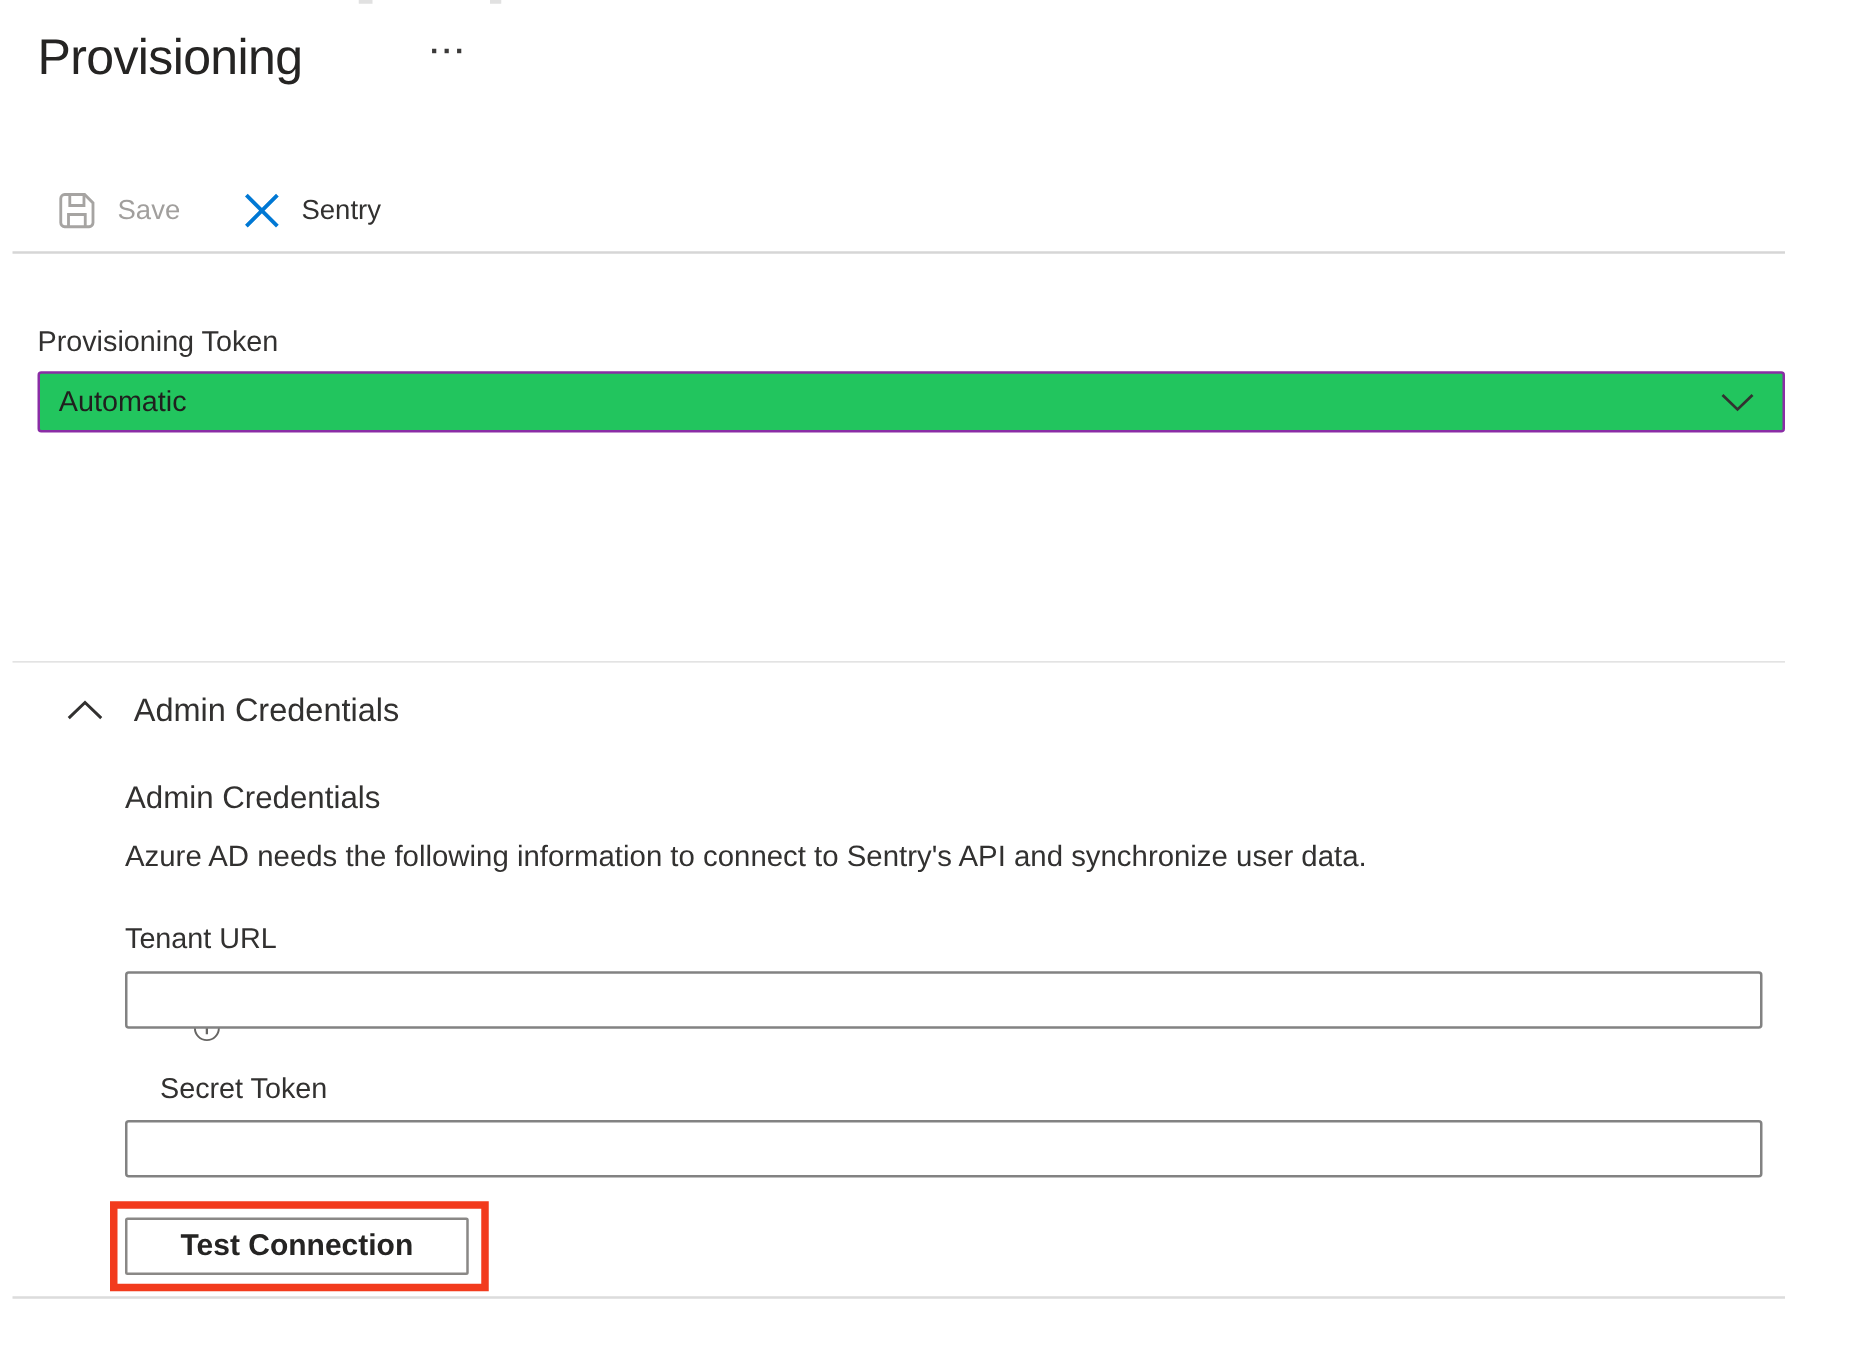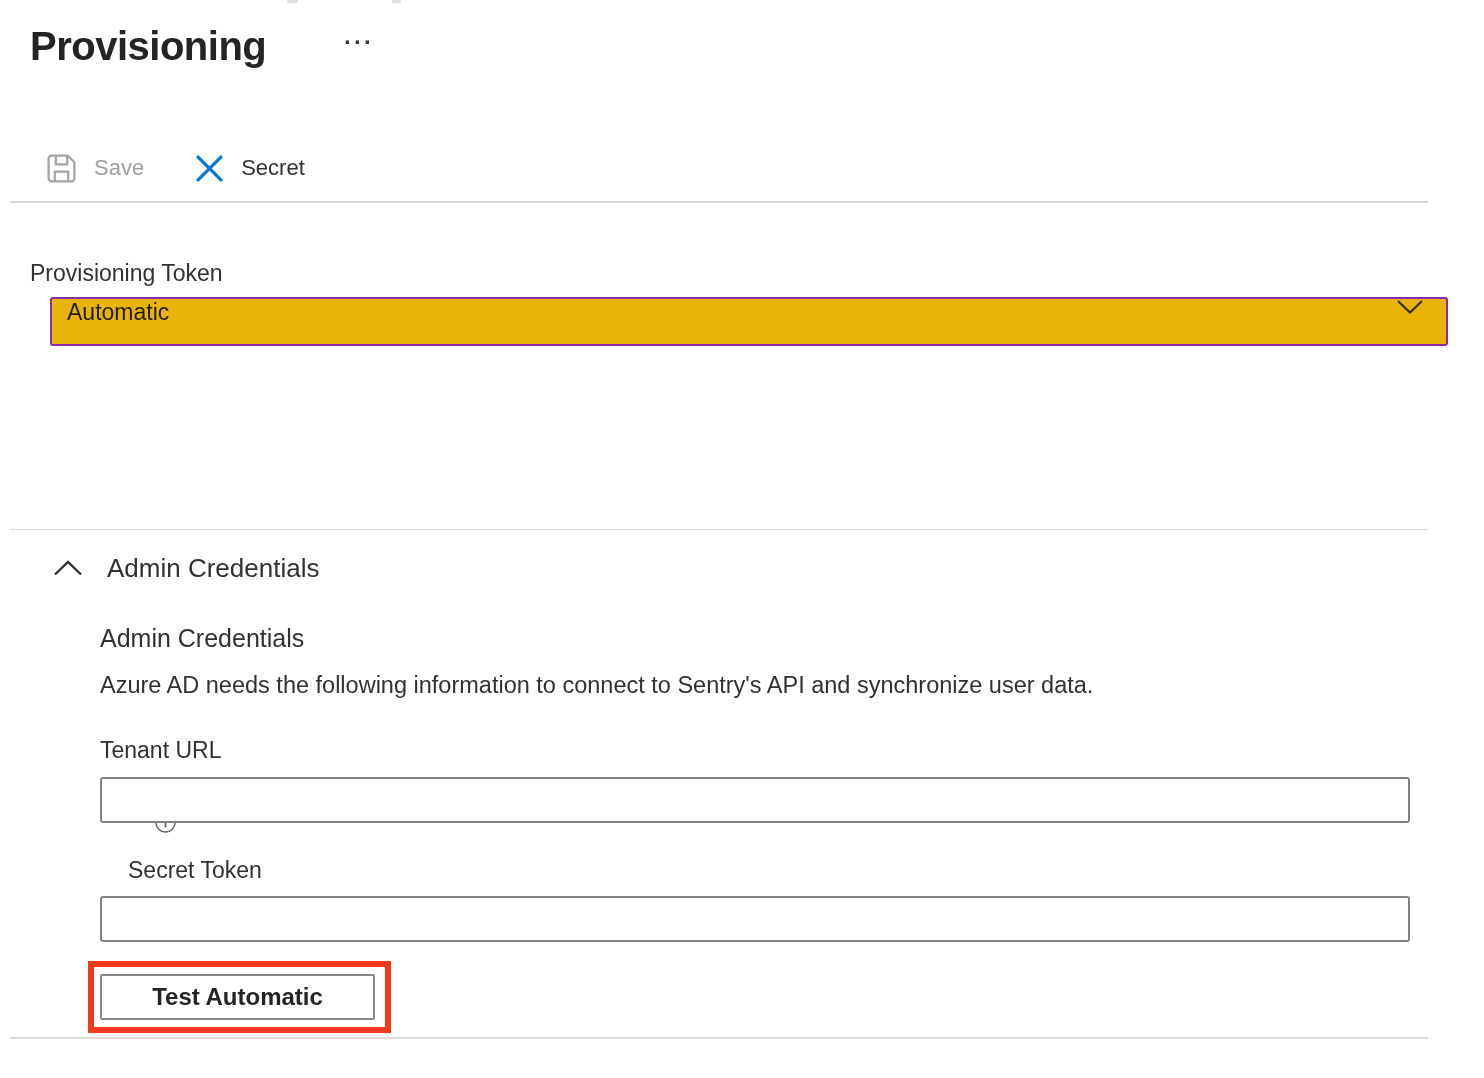--- a/index.html
+++ b/index.html
@@ -15,21 +15,21 @@
     background: #ffffff;
     overflow: hidden;
   }
   
   .remnant { position: absolute; top: 0; height: 3px; background: #c9c9c9; opacity: .55; }
   .remnant.r1 { left: 287px; width: 11px; }
   .remnant.r2 { left: 392px; width: 9px; }
 
   .page-title {
     position: absolute; left: 30px; top: 24px;
-    font-size: 40px; font-weight: 700; color: #252423;
+    font-size: 40px; font-weight: 400; color: #252423;
     letter-spacing: -0.5px;
   }
   .more-btn {
     position: absolute; left: 344px; top: 28px;
     background: none; border: none; cursor: pointer;
     font-size: 24px; font-weight: 700; color: #3b3a39; letter-spacing: 2px;
     font-family: inherit;
   }
 
   .toolbar {
@@ -49,23 +49,23 @@
   .divider.d2 { top: 529px; height: 1px; background: #dadada; }
   .divider.d3 { top: 1037px; height: 2px; background: #dcdcdc; }
 
   .field-label {
     position: absolute; font-size: 23px; color: #323130;
   }
   .pm-label { left: 30px; top: 260px; }
 
   .dropdown {
     position: absolute; left: 30px; top: 297px; width: 1398px; height: 49px;
-    border: 2px solid #8a2da5; border-radius: 3px; background: #eab308;
-    display: flex; justify-content: space-between;
-    padding: 0 22px 0 15px; cursor: pointer; margin-left: 20px;
+    border: 2px solid #8a2da5; border-radius: 3px; background: #22c55e;
+    display: flex; align-items: center; justify-content: space-between;
+    padding: 0 22px 0 15px; cursor: pointer;
   }
   .dropdown .dd-value { font-size: 23px; color: #201f1e; }
 
   .intro-text {
     position: absolute; left: 27px; top: 385px; width: 1300px;
     font-size: 23.5px; line-height: 41px; color: #323130;
   }
 
   .section-header {
     position: absolute; left: 53px; top: 549px; height: 38px;
@@ -139,21 +139,21 @@
       </span>
       <span class="cmd-label">Save</span>
     </button>
 
     <button class="cmd">
       <span>
         <svg width="31" height="31" viewBox="0 0 30 30" fill="none" stroke="#0078d4" stroke-width="3">
           <path d="M3 3 L27 27 M27 3 L3 27"></path>
         </svg>
       </span>
-      <span class="cmd-label">Secret</span>
+      <span class="cmd-label">Sentry</span>
     </button>
   </div>
 
   <div class="divider d1"></div>
 
   <div class="field-label pm-label">Provisioning Token</div>
 
   <div class="dropdown" role="combobox">
     <span class="dd-value">Automatic</span>
     <span>
@@ -190,19 +190,19 @@
       </svg>
     </button>
   </div>
 
   <input class="text-input ti1" type="text" placeholder="" style="">
 
   <div class="field-label st-label">Secret Token</div>
 
   <input class="text-input ti2" type="text" placeholder="" style="">
 
-  <button class="test-btn">Test Automatic</button>
+  <button class="test-btn">Test Connection</button>
 
   <div class="highlight-box"></div>
 
   <div class="divider d3"></div>
 
 </div>
 
 </body></html>

